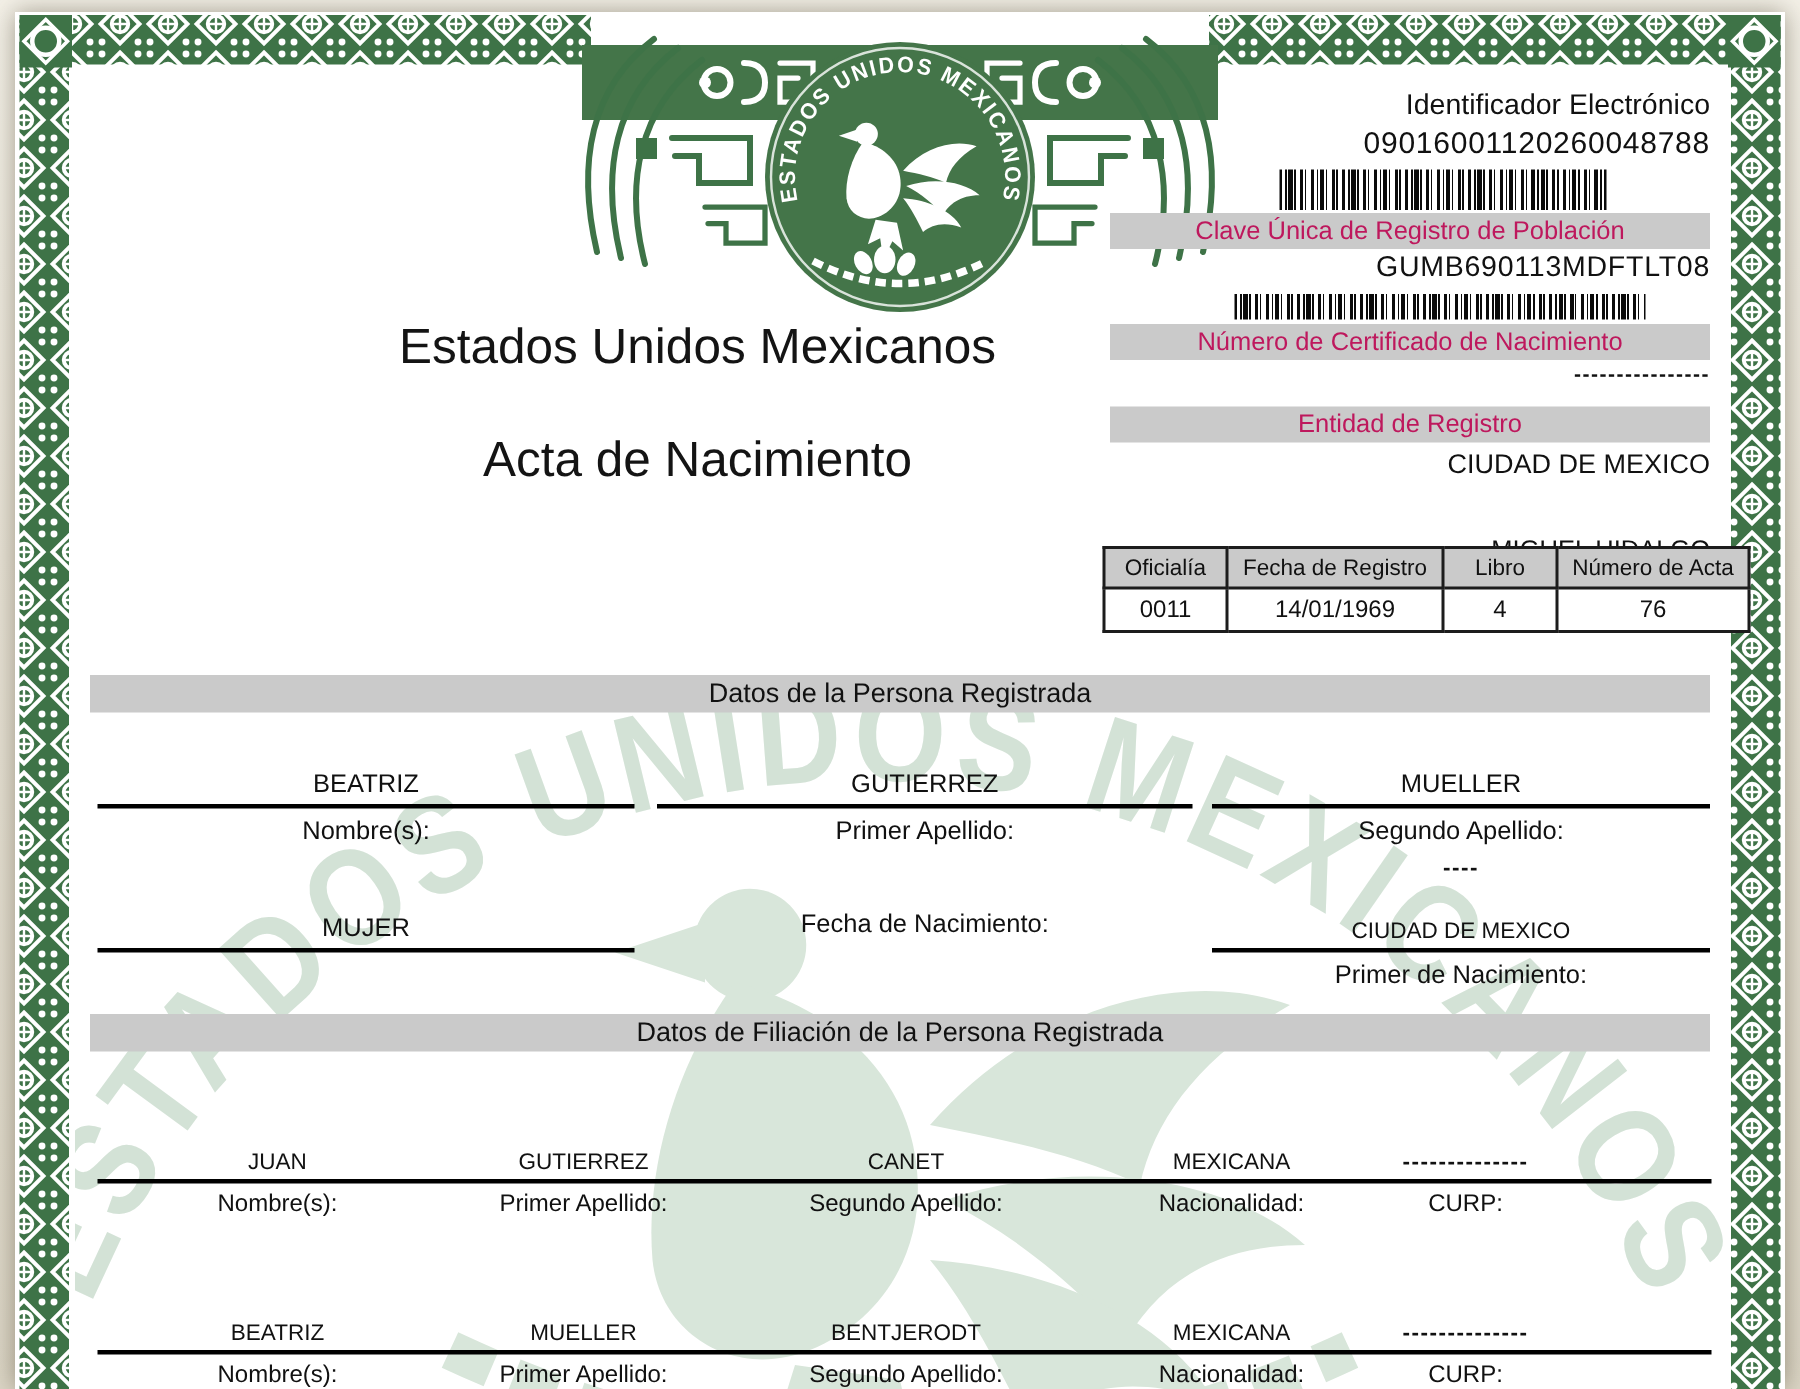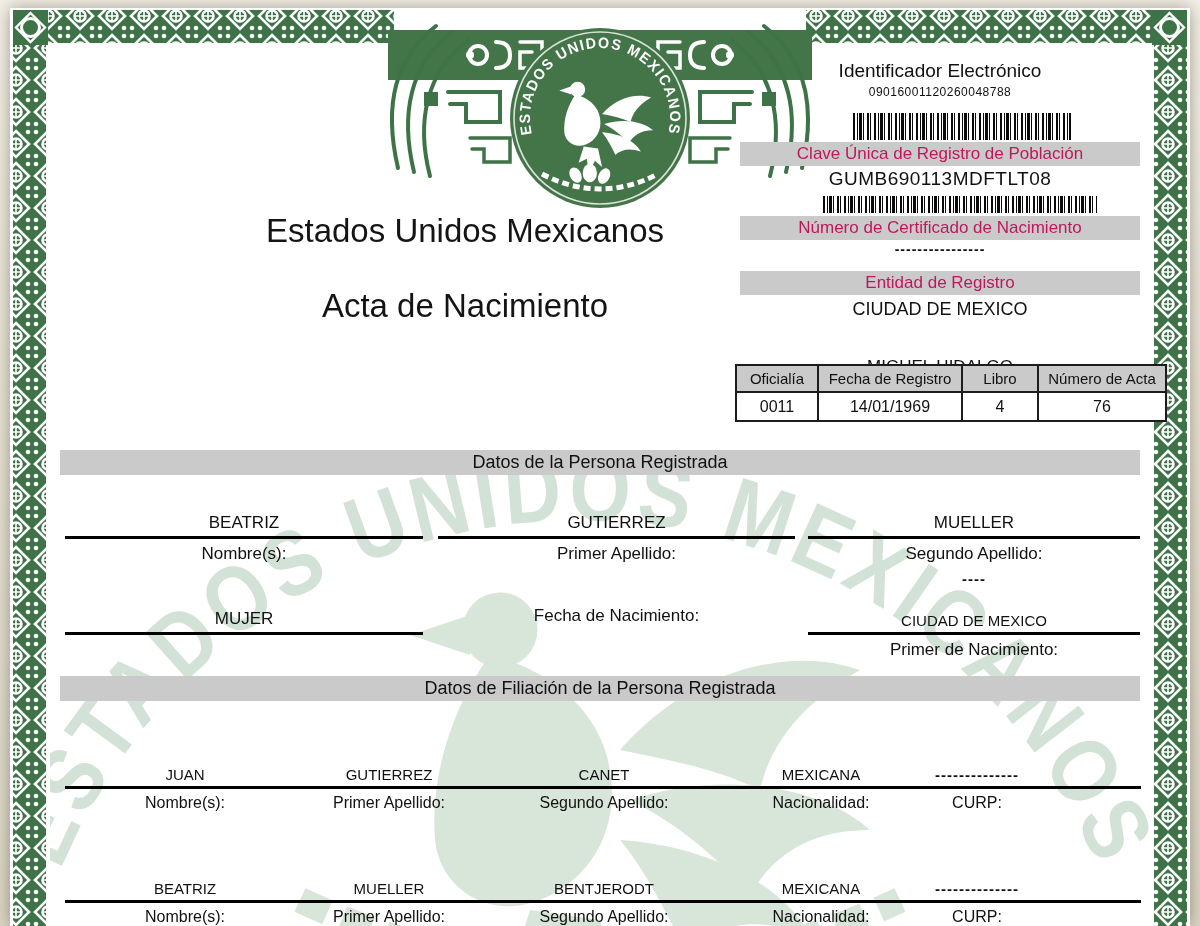--- a/index.html
+++ b/index.html
@@ -13,23 +13,23 @@
     background:linear-gradient(180deg,#f4f1e8 0%,#e9e4d7 40%,#dcd6c6 100%);
   }
   .paper{
     position:absolute;left:10px;top:8px;width:1180px;height:918px;
     background:#ffffff;
     box-shadow:0 0 16px rgba(60,50,30,.45);
   }
   svg.layer{position:absolute;left:0;top:0;width:1200px;height:926px;pointer-events:none;}
   #watermark{clip-path:inset(46px 50px 0 50px);}
   
-  .rc{position:absolute;left:740px;width:400px;text-align:center;color:#111;}
+  .rc{position:absolute;left:740px;width:400px;text-align:right;color:#111;}
   .rc-label{font-size:19px;}
-  .rc-value{font-size:12px;letter-spacing:.5px;}
+  .rc-value{font-size:20px;letter-spacing:.5px;}
   .gbar{
     position:absolute;left:740px;width:400px;height:24px;line-height:24px;
     background:#cacaca;text-align:center;font-size:17px;color:#be185d;
   }
   .barcode{
     position:absolute;
     background:repeating-linear-gradient(90deg,
       #0a0a0a 0 2px,#fff 2px 4px,#0a0a0a 4px 5px,#fff 5px 6px,
       #0a0a0a 6px 9px,#fff 9px 10px,#0a0a0a 10px 11px,#fff 11px 14px,
       #0a0a0a 14px 16px,#fff 16px 17px,#0a0a0a 17px 18px,#fff 18px 21px);

